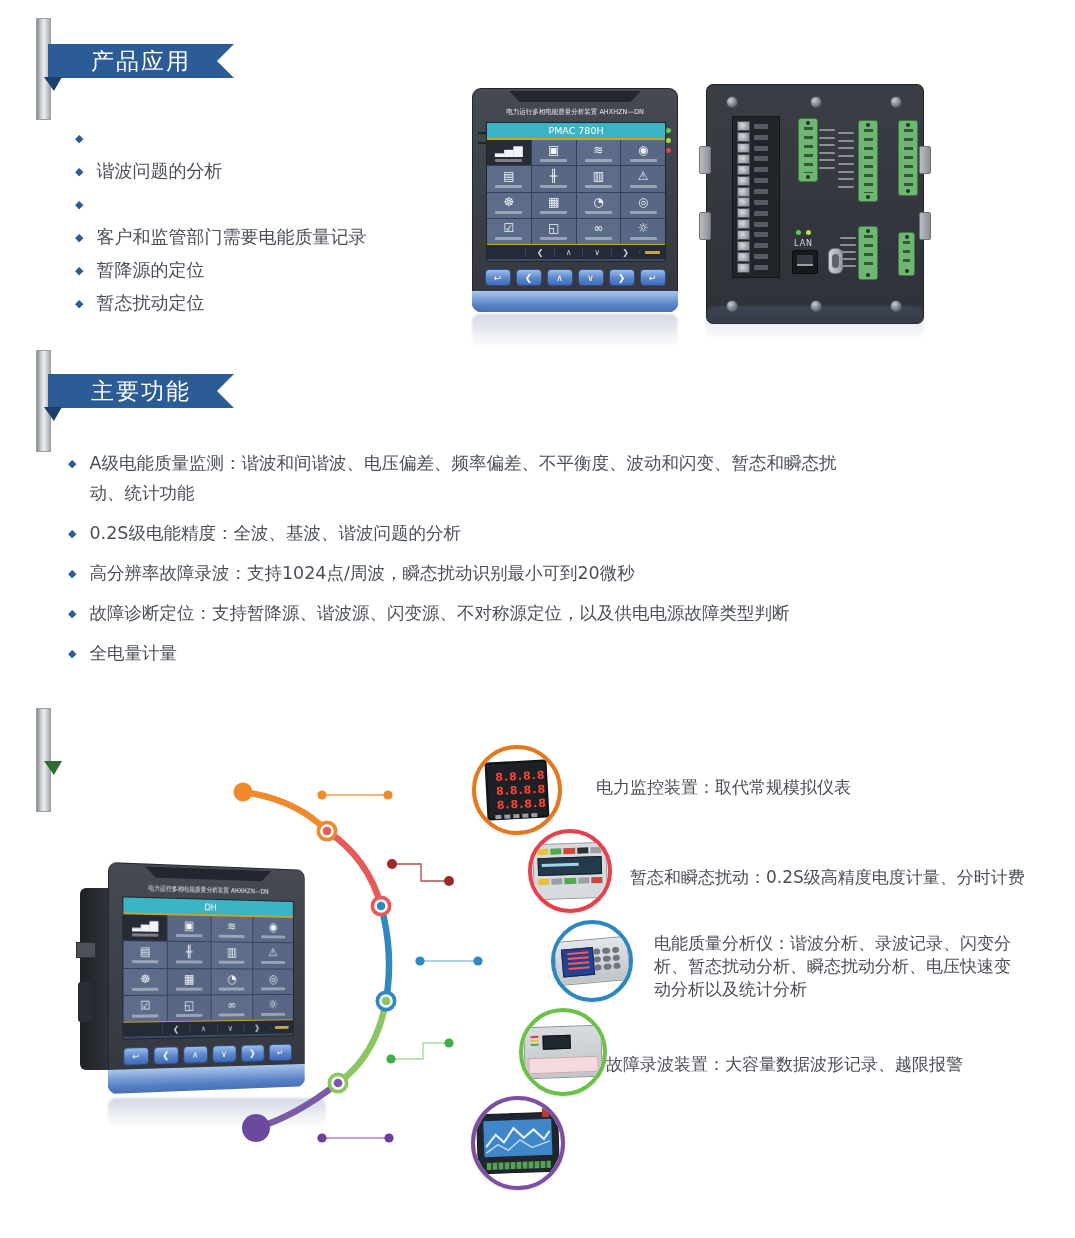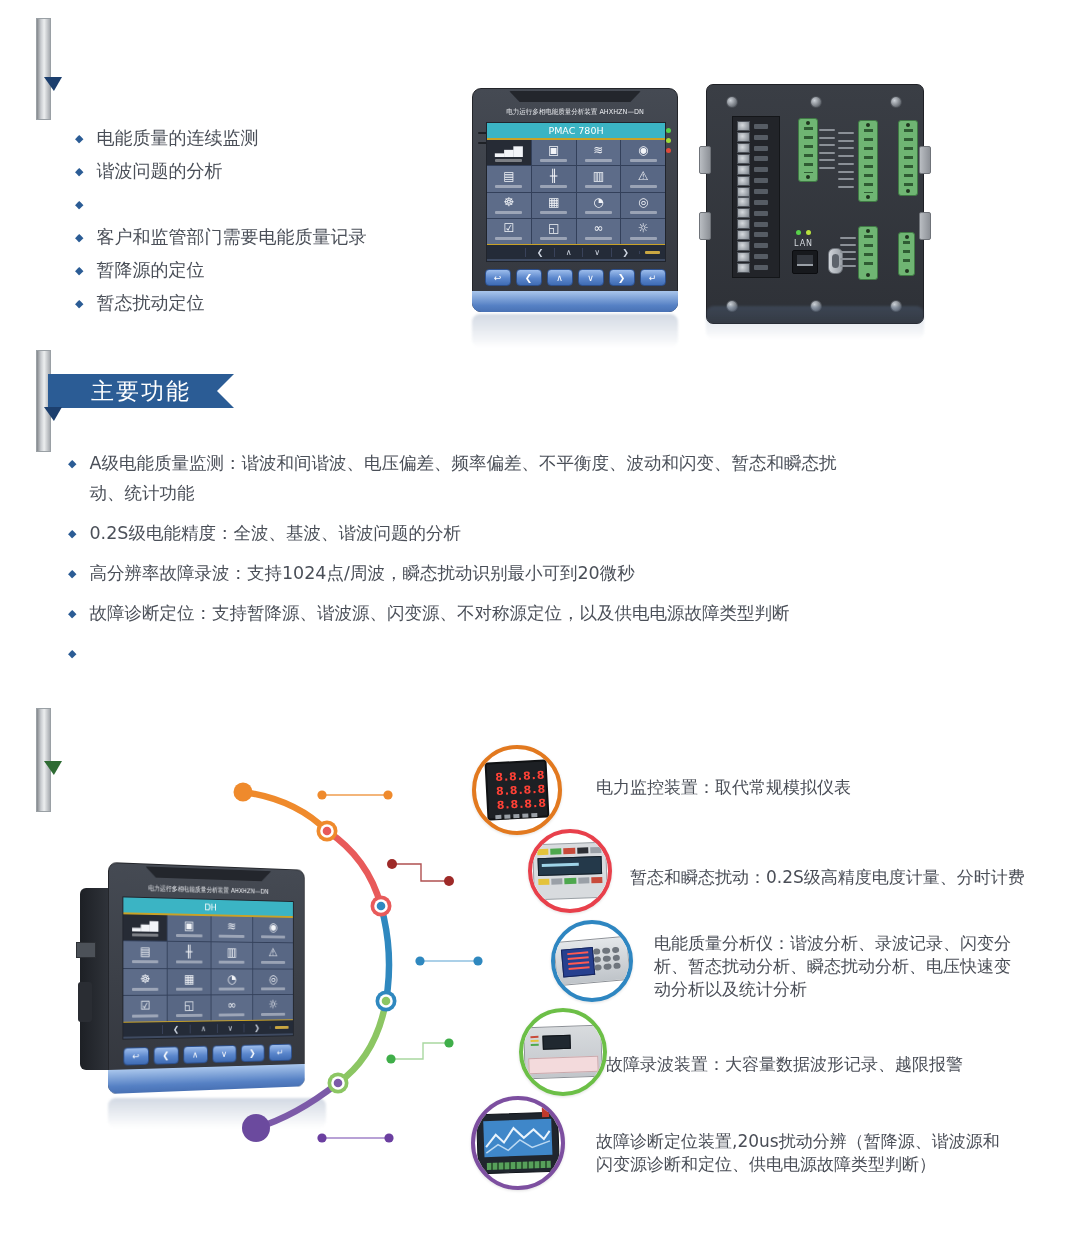--- a/index.html
+++ b/index.html
@@ -96,26 +96,28 @@
   
   .abs{position:absolute;}
   .nowrap{white-space:nowrap;}
 </style>
 </head>
 <body>
 
 <div id="canvas">
 
   <div class="vbar" style="left:36px;top:18px;height:100px;"></div>
+  <div class="ribbon" style="top:44px;">
+    <span>产品应用</span>
+  </div>
   <div class="fold" style="top:77px;"></div>
 
   <ul class="blist" id="app-bullets" style="left:75px;top:121px;">
       <li class="bullet">
         <span class="diamond">◆</span>
-        <span class="btext">电能质量的连续监测</span>
       </li>
       <li class="bullet">
         <span class="diamond">◆</span>
         <span class="btext">谐波问题的分析</span>
       </li>
       <li class="bullet">
         <span class="diamond">◆</span>
       </li>
       <li class="bullet">
         <span class="diamond">◆</span>
@@ -387,20 +389,21 @@
       <li class="bullet">
         <span class="diamond">◆</span>
         <span class="btext">高分辨率故障录波：支持1024点/周波，瞬态扰动识别最小可到20微秒</span>
       </li>
       <li class="bullet">
         <span class="diamond">◆</span>
         <span class="btext">故障诊断定位：支持暂降源、谐波源、闪变源、不对称源定位，以及供电电源故障类型判断</span>
       </li>
       <li class="bullet">
         <span class="diamond">◆</span>
+        <span class="btext">全电量计量</span>
       </li>
     </ul>
 
   <div class="vbar" style="left:36px;top:708px;height:102px;"></div>
   <div class="fold green" style="top:761px;"></div>
 
   <div class="abs" style="left:80px;top:862px;width:250px;height:250px;">
     <div class="abs" style="left:0;top:26px;width:46px;height:182px;background:linear-gradient(90deg,#1d2025,#3a3e46);border-radius:6px;"></div>
     <div class="abs" style="left:-4px;top:80px;width:18px;height:14px;background:#4c5158;border:1px solid #2c2f34;"></div>
     <div class="abs" style="left:-2px;top:120px;width:14px;height:40px;background:#2a2d33;border-radius:3px;"></div>
@@ -635,15 +638,14 @@
       <div class="ant"></div>
       <div class="lcd">
         <svg width="68" height="36">
             <path d="M2,26 L12,14 L20,22 L30,8 L40,18 L50,10 L60,20 L66,12" fill="none" stroke="#eaf4fc" stroke-width="2"></path>
             <path d="M2,32 L14,24 L24,30 L36,20 L48,28 L66,22" fill="none" stroke="#bcd9f2" stroke-width="1.5"></path>
           </svg>
       </div>
       <div class="term"></div>
     </div>
   </div>
-  <div class="hl-text" style="left:596px;top:1130px;width:412px;">故障诊断定位装置,20us扰动分辨（暂降源、谐波源和闪变源诊断和定位、供电电源故障类型判断）</div>
 
 </div>
 
 </body></html>

